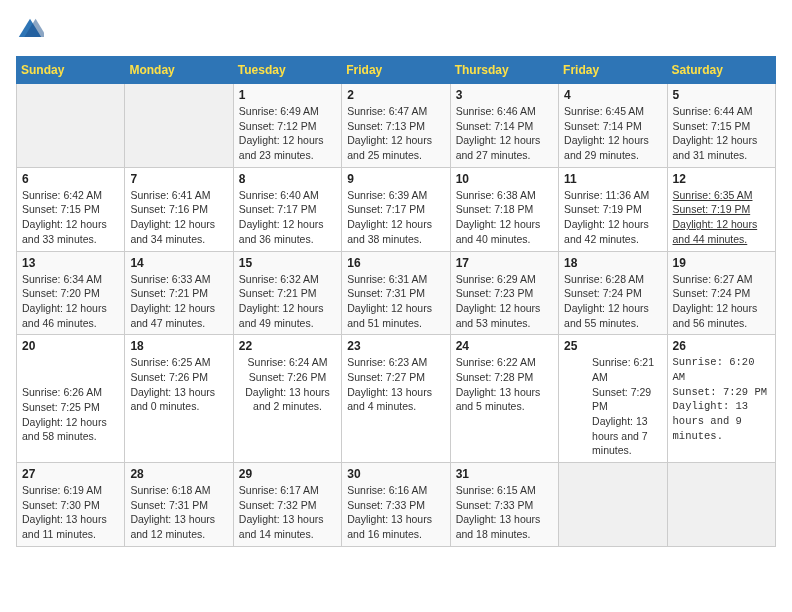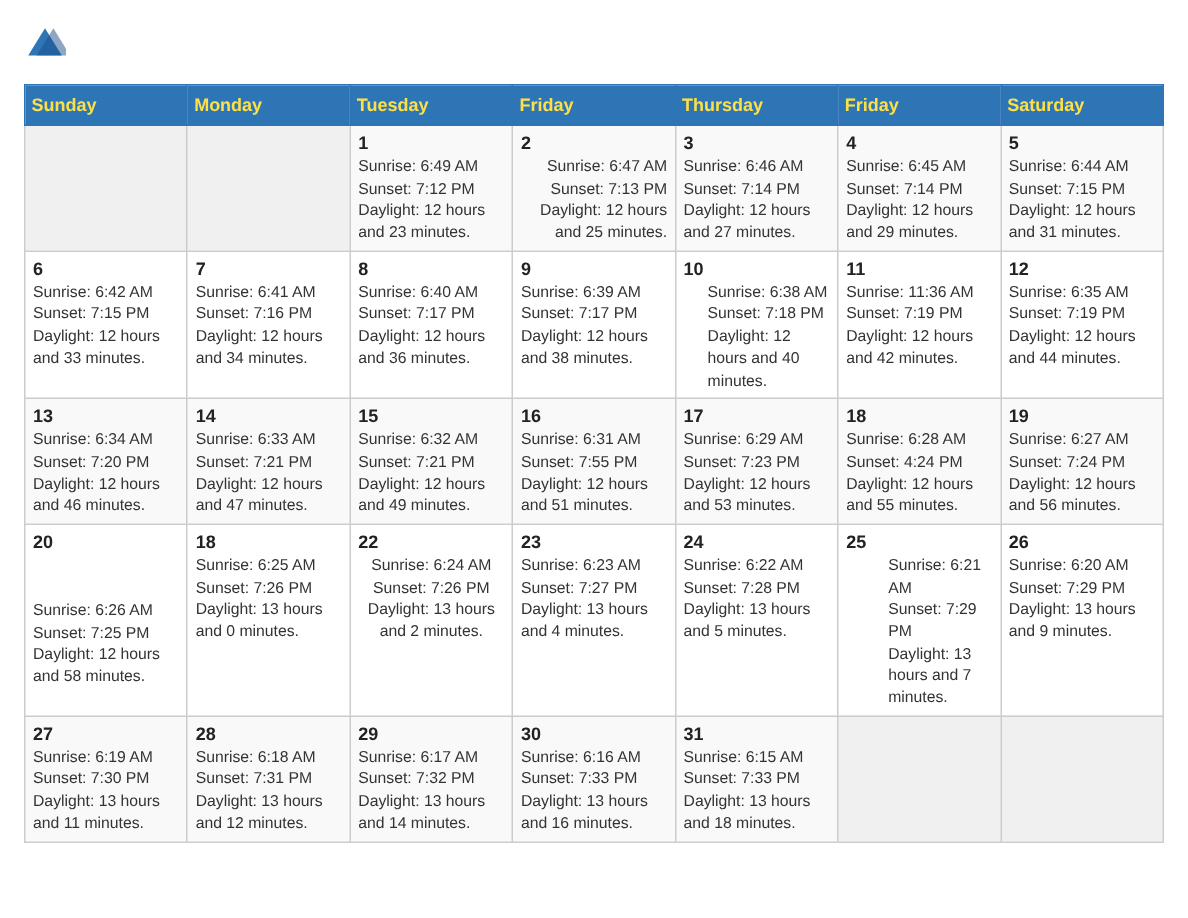--- a/index.html
+++ b/index.html
@@ -133,21 +133,21 @@
         <td class="empty-cell"></td>
         <td class="empty-cell"></td>
         <td>
           <span class="day-number">1</span>
           <div class="day-info" style="white-space: pre-line;">Sunrise: 6:49 AM
 Sunset: 7:12 PM
 Daylight: 12 hours and 23 minutes.</div>
         </td>
         <td>
           <span class="day-number">2</span>
-          <div class="day-info" style="white-space: pre-line; text-align: right;">Sunrise: 6:47 AM
+          <div class="day-info" style="white-space: pre-line;">Sunrise: 6:47 AM
 Sunset: 7:13 PM
 Daylight: 12 hours and 25 minutes.</div>
         </td>
         <td>
           <span class="day-number">3</span>
           <div class="day-info" style="white-space: pre-line;">Sunrise: 6:46 AM
 Sunset: 7:14 PM
 Daylight: 12 hours and 27 minutes.</div>
         </td>
         <td>
@@ -183,33 +183,33 @@
 Daylight: 12 hours and 36 minutes.</div>
         </td>
         <td>
           <span class="day-number">9</span>
           <div class="day-info" style="white-space: pre-line;">Sunrise: 6:39 AM
 Sunset: 7:17 PM
 Daylight: 12 hours and 38 minutes.</div>
         </td>
         <td>
           <span class="day-number">10</span>
-          <div class="day-info" style="white-space: pre-line; margin-left: 16px;">Sunrise: 6:38 AM
+          <div class="day-info" style="white-space: pre-line;">Sunrise: 6:38 AM
 Sunset: 7:18 PM
 Daylight: 12 hours and 40 minutes.</div>
         </td>
         <td>
           <span class="day-number">11</span>
           <div class="day-info" style="white-space: pre-line;">Sunrise: 11:36 AM
 Sunset: 7:19 PM
 Daylight: 12 hours and 42 minutes.</div>
         </td>
         <td>
           <span class="day-number">12</span>
-          <div class="day-info" style="white-space: pre-line;">Sunrise: 6:35 AM
+          <div class="day-info" style="white-space: pre-line; text-decoration: underline;">Sunrise: 6:35 AM
 Sunset: 7:19 PM
 Daylight: 12 hours and 44 minutes.</div>
         </td>
       </tr>
       <tr>
         <td>
           <span class="day-number">13</span>
           <div class="day-info" style="white-space: pre-line;">Sunrise: 6:34 AM
 Sunset: 7:20 PM
 Daylight: 12 hours and 46 minutes.</div>
@@ -222,33 +222,33 @@
         </td>
         <td>
           <span class="day-number">15</span>
           <div class="day-info" style="white-space: pre-line;">Sunrise: 6:32 AM
 Sunset: 7:21 PM
 Daylight: 12 hours and 49 minutes.</div>
         </td>
         <td>
           <span class="day-number">16</span>
           <div class="day-info" style="white-space: pre-line;">Sunrise: 6:31 AM
-Sunset: 7:55 PM
+Sunset: 7:31 PM
 Daylight: 12 hours and 51 minutes.</div>
         </td>
         <td>
           <span class="day-number">17</span>
           <div class="day-info" style="white-space: pre-line;">Sunrise: 6:29 AM
 Sunset: 7:23 PM
 Daylight: 12 hours and 53 minutes.</div>
         </td>
         <td>
           <span class="day-number">18</span>
           <div class="day-info" style="white-space: pre-line;">Sunrise: 6:28 AM
-Sunset: 4:24 PM
+Sunset: 7:24 PM
 Daylight: 12 hours and 55 minutes.</div>
         </td>
         <td>
           <span class="day-number">19</span>
           <div class="day-info" style="white-space: pre-line;">Sunrise: 6:27 AM
 Sunset: 7:24 PM
 Daylight: 12 hours and 56 minutes.</div>
         </td>
       </tr>
       <tr>
@@ -283,21 +283,21 @@
 Daylight: 13 hours and 5 minutes.</div>
         </td>
         <td>
           <span class="day-number">25</span>
           <div class="day-info" style="white-space: pre-line; margin-left: 28px;">Sunrise: 6:21 AM
 Sunset: 7:29 PM
 Daylight: 13 hours and 7 minutes.</div>
         </td>
         <td>
           <span class="day-number">26</span>
-          <div class="day-info" style="white-space: pre-line;">Sunrise: 6:20 AM
+          <div class="day-info" style="white-space: pre-line; font-family: Liberation Mono, monospace;">Sunrise: 6:20 AM
 Sunset: 7:29 PM
 Daylight: 13 hours and 9 minutes.</div>
         </td>
       </tr>
       <tr>
         <td>
           <span class="day-number">27</span>
           <div class="day-info" style="white-space: pre-line;">Sunrise: 6:19 AM
 Sunset: 7:30 PM
 Daylight: 13 hours and 11 minutes.</div>

